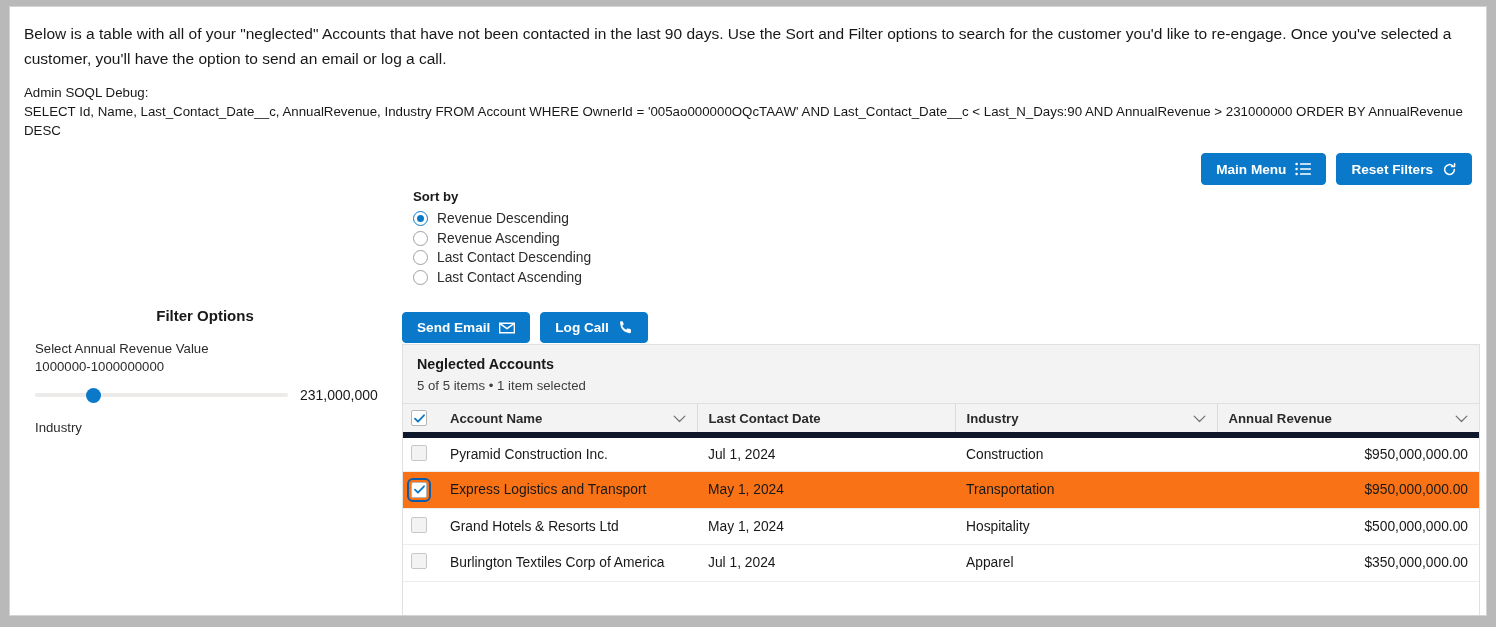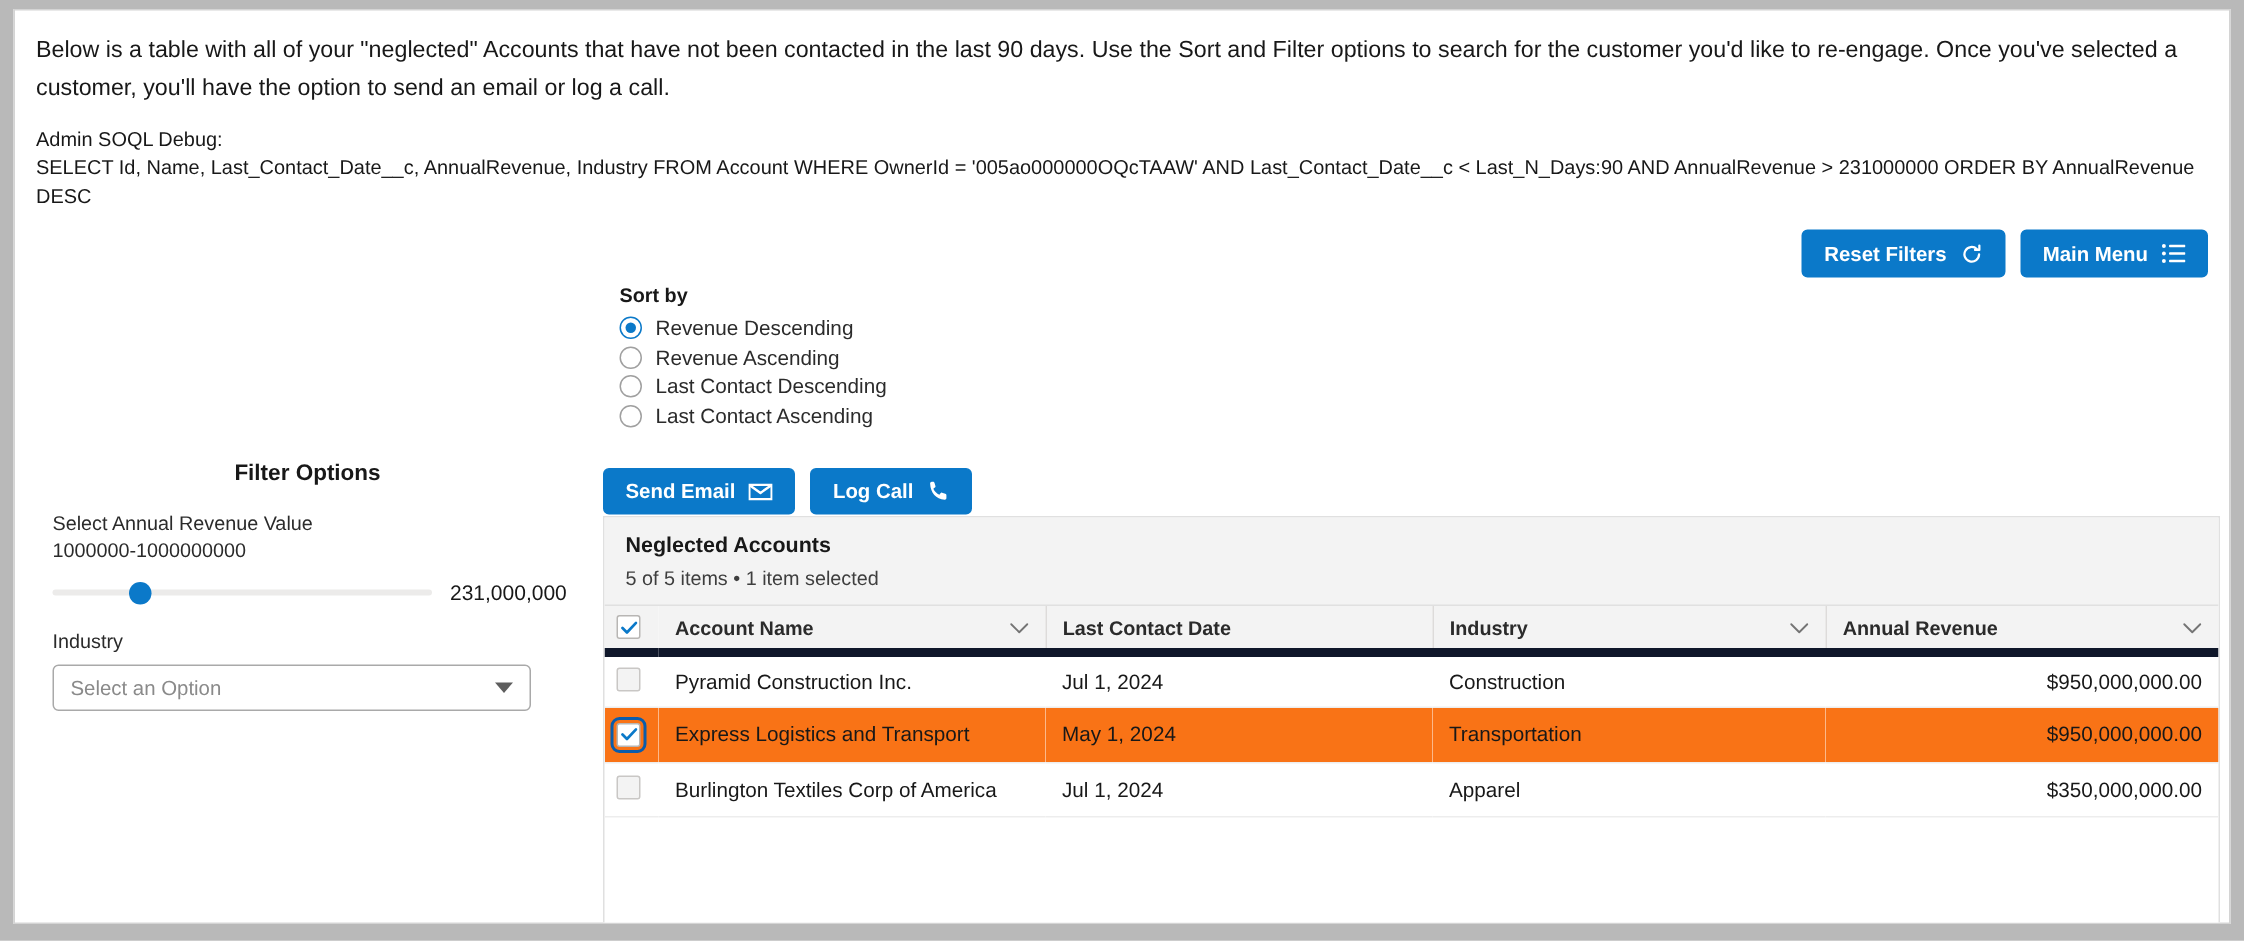--- a/index.html
+++ b/index.html
@@ -299,41 +299,41 @@
 
 <div class="viewport">
  <div class="card">
 
   <div class="intro">Below is a table with all of your "neglected" Accounts that have not been contacted in the last 90 days. Use the Sort and Filter options to search for the customer you'd like to re-engage. Once you've selected a customer, you'll have the option to send an email or log a call.</div>
   <div class="debug-label">Admin SOQL Debug:</div>
   <div class="debug-query">SELECT Id, Name, Last_Contact_Date__c, AnnualRevenue, Industry FROM Account WHERE OwnerId = '005ao000000OQcTAAW' AND Last_Contact_Date__c &lt; Last_N_Days:90 AND AnnualRevenue &gt; 231000000 ORDER BY AnnualRevenue DESC</div>
 
   <div class="topbtns">
     <button class="btn">
-      <span>Reset Filters</span>
-      <span>
-        <svg width="15" height="15" viewBox="0 0 16 16" fill="none" stroke="#ffffff" stroke-width="1.6" stroke-linecap="round">
-          <path d="M13.2 8a5.2 5.2 0 1 1-1.6-3.75"></path>
-          <path d="M13.4 1.8v3.1h-3.1" stroke-linejoin="round"></path>
-        </svg>
-      </span>
-    </button>
-    <button class="btn">
       <span>Main Menu</span>
       <span>
         <svg width="16" height="14" viewBox="0 0 16 14" fill="#ffffff">
           <circle cx="1.6" cy="2" r="1.3"></circle>
               <rect x="5" y="1.2" width="11" height="1.6" rx="0.6"></rect>
           <circle cx="1.6" cy="7" r="1.3"></circle>
               <rect x="5" y="6.2" width="11" height="1.6" rx="0.6"></rect>
           <circle cx="1.6" cy="12" r="1.3"></circle>
               <rect x="5" y="11.2" width="11" height="1.6" rx="0.6"></rect>
         </svg>
       </span>
     </button>
+    <button class="btn">
+      <span>Reset Filters</span>
+      <span>
+        <svg width="15" height="15" viewBox="0 0 16 16" fill="none" stroke="#ffffff" stroke-width="1.6" stroke-linecap="round">
+          <path d="M13.2 8a5.2 5.2 0 1 1-1.6-3.75"></path>
+          <path d="M13.4 1.8v3.1h-3.1" stroke-linejoin="round"></path>
+        </svg>
+      </span>
+    </button>
   </div>
 
   <div class="sortby">
     <div class="sortby-title">Sort by</div>
     <div class="radio-row">
       <span class="radio on"></span>
       <span class="radio-label">Revenue Descending</span>
     </div>
     <div class="radio-row">
       <span class="radio"></span>
@@ -354,24 +354,20 @@
     <div class="field-label">Select Annual Revenue Value</div>
     <div class="field-label">1000000-1000000000</div>
     <div class="slider-row">
       <div class="slider">
         <div class="slider-track"></div>
         <div class="slider-thumb" id="slider-thumb" style="left: calc(23% - 7px);"></div>
       </div>
       <div class="slider-value">231,000,000</div>
     </div>
     <div class="field-label industry-label">Industry</div>
-    <div class="select">
-      <span class="select-text">Select an Option</span>
-      <span class="caret"></span>
-    </div>
   </div>
 
   <div class="actions">
     <button class="btn">
       <span>Send Email</span>
       <span>
         <svg width="16" height="12" viewBox="0 0 16 12" fill="#ffffff">
           <path d="M0.6 1.3h14.8v9.4H0.6z" fill="none" stroke="#ffffff" stroke-width="1.5"></path>
           <path d="M1 1.6l7 5 7-5" fill="none" stroke="#ffffff" stroke-width="1.6" stroke-linejoin="round"></path>
         </svg>
@@ -460,20 +456,27 @@
                     <path d="M1 5.2l3.3 3.3L11 1.4"></path>
                   </svg>
                 </span></td>
               <td>Express Logistics and Transport</td>
               <td>May 1, 2024</td>
               <td>Transportation</td>
               <td class="revenue">$950,000,000.00</td>
             </tr>
             <tr>
               <td class="cb-col"><span class="cbox"></span></td>
+              <td>Grand Hotels &amp; Resorts Ltd</td>
+              <td>May 1, 2024</td>
+              <td>Hospitality</td>
+              <td class="revenue">$500,000,000.00</td>
+            </tr>
+            <tr>
+              <td class="cb-col"><span class="cbox"></span></td>
               <td>Burlington Textiles Corp of America</td>
               <td>Jul 1, 2024</td>
               <td>Apparel</td>
               <td class="revenue">$350,000,000.00</td>
             </tr>
           </tbody>
     </table>
   </div>
 
  </div>

